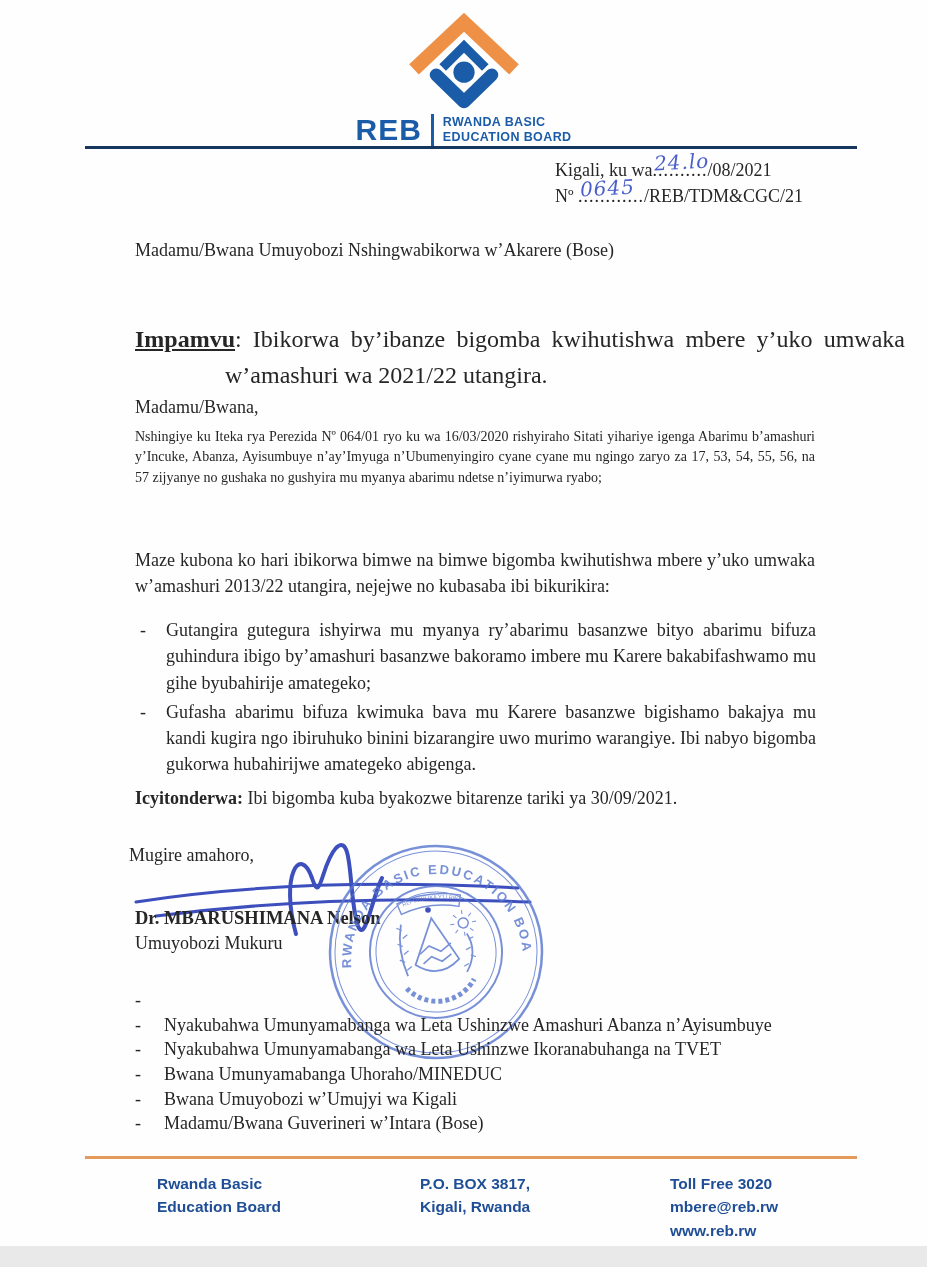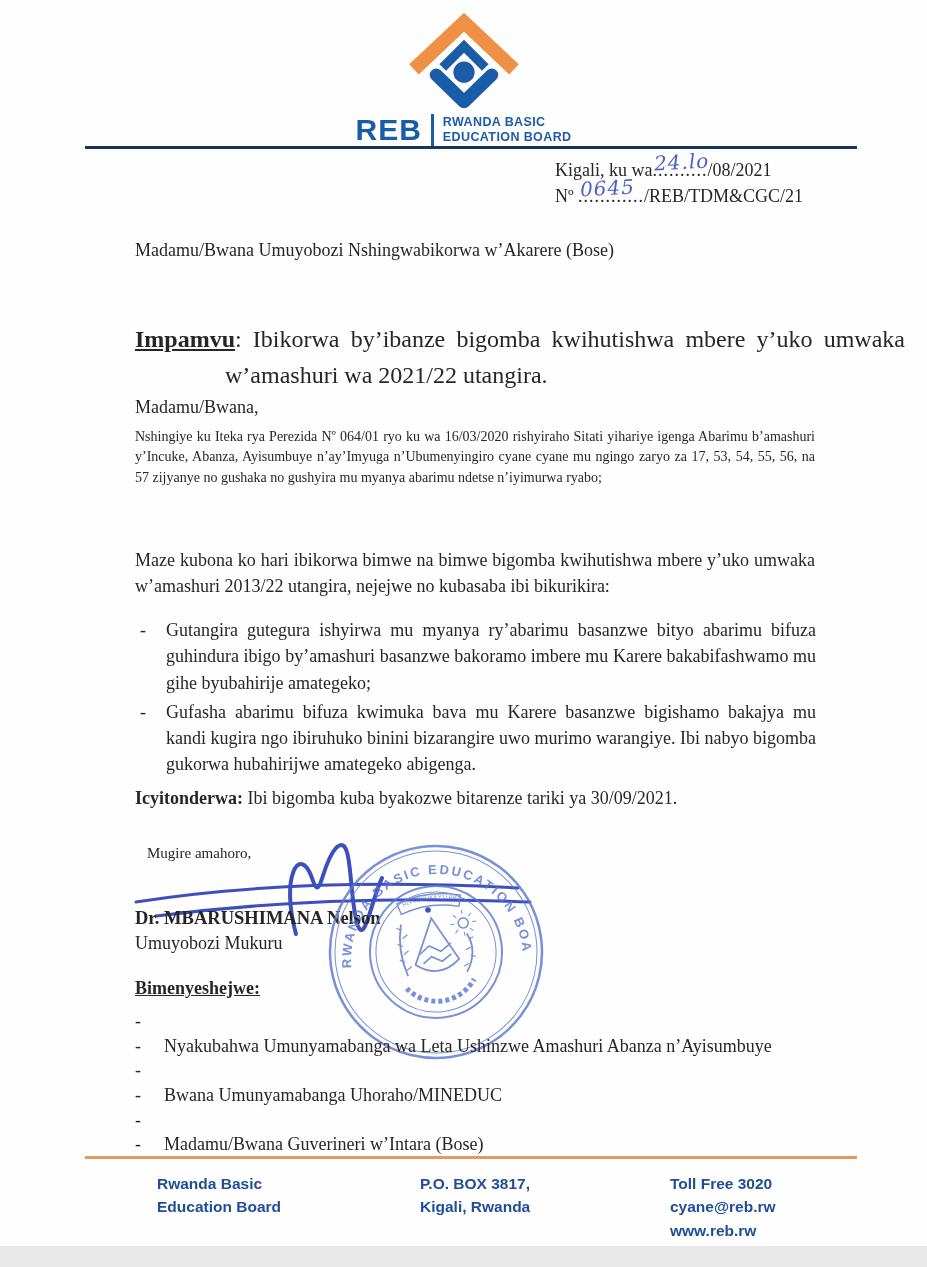--- a/index.html
+++ b/index.html
@@ -32,21 +32,21 @@
   .salutation{position:absolute;top:397px;left:135px;font-size:18px;}
   .para1{position:absolute;top:427px;left:135px;width:680px;font-size:14px;
     line-height:1.46;text-align:justify;}
   .para2{position:absolute;top:547px;left:135px;width:680px;font-size:18px;
     line-height:1.46;text-align:justify;}
   .bullets{position:absolute;top:617px;left:140px;width:676px;font-size:18px;line-height:1.46;}
   .bullet-item{display:flex;margin-bottom:3px;}
   .bullet-marker{width:26px;flex:0 0 26px;}
   .bullet-text{flex:1;text-align:justify;}
   .note{position:absolute;top:788px;left:135px;width:680px;font-size:18px;}
-  .closing{position:absolute;top:845px;left:147px;font-size:15px;}
+  .closing{position:absolute;top:845px;left:129px;font-size:18px;}
   .signature-svg{position:absolute;top:836px;left:128px;}
   .signer{position:absolute;top:906px;left:135px;font-size:18px;line-height:1.35;}
   .signer-name{font-weight:bold;font-size:18.5px;}
   
   .stamp{position:absolute;top:842px;left:326px;opacity:.82;}
   
   .cc{position:absolute;top:978px;left:135px;font-size:18px;}
   .cc-label{font-weight:bold;}
   .cc-label span{text-decoration:underline;}
   .cc-items{margin-top:10px;line-height:1.37;}
@@ -174,56 +174,57 @@
         <path d="M 79,78 C 74,95 74,112 79,130" stroke-width="1.8"></path>
         <path d="M 79,84 l -5,-3 M 79,92 l 5,-3 M 78,100 l -5,-3 M 78,108 l 5,-3 M 78,116 l -5,-3 M 79,124 l 5,-3" stroke-width="1.2"></path>
         <path d="M 143,96 C 149,108 147,122 138,134" stroke-width="1.8"></path>
         <path d="M 144,102 l 5,-2 M 145,110 l -5,2 M 144,118 l 5,2 M 141,126 l -5,2" stroke-width="1.2"></path>
         <path d="M 76,142 A 42,42 0 0 0 144,142" stroke-width="5" stroke-dasharray="4 3"></path>
       </g>
     </g>
   </svg>
 
   <div class="cc">
-    <div class="cc-label"><span>Bimenyeshejwe</span><span>:</span></div>
     <div class="cc-items">
       <div class="cc-item">
           <span class="cc-marker">-</span>
         </div>
       <div class="cc-item">
           <span class="cc-marker">-</span>
           <span>Nyakubahwa Umunyamabanga wa Leta Ushinzwe Amashuri Abanza n’Ayisumbuye</span>
         </div>
       <div class="cc-item">
           <span class="cc-marker">-</span>
+          <span>Nyakubahwa Umunyamabanga wa Leta Ushinzwe Ikoranabuhanga na TVET</span>
         </div>
       <div class="cc-item">
           <span class="cc-marker">-</span>
           <span>Bwana Umunyamabanga Uhoraho/MINEDUC</span>
         </div>
       <div class="cc-item">
           <span class="cc-marker">-</span>
+          <span>Bwana Umuyobozi w’Umujyi wa Kigali</span>
         </div>
       <div class="cc-item">
           <span class="cc-marker">-</span>
           <span>Madamu/Bwana Guverineri w’Intara (Bose)</span>
         </div>
     </div>
   </div>
 
   <div class="footer-rule"></div>
   <div class="footer">
     <div class="footer-col footer-col1">
       <div>Rwanda Basic</div>
       <div>Education Board</div>
     </div>
     <div class="footer-col footer-col2">
       <div>P.O. BOX 3817,</div>
       <div>Kigali, Rwanda</div>
     </div>
     <div class="footer-col footer-col3">
       <div>Toll Free 3020</div>
-      <div>cyane@reb.rw</div>
+      <div>mbere@reb.rw</div>
       <div>www.reb.rw</div>
     </div>
   </div>
 
 </div>
 
 </body></html>

